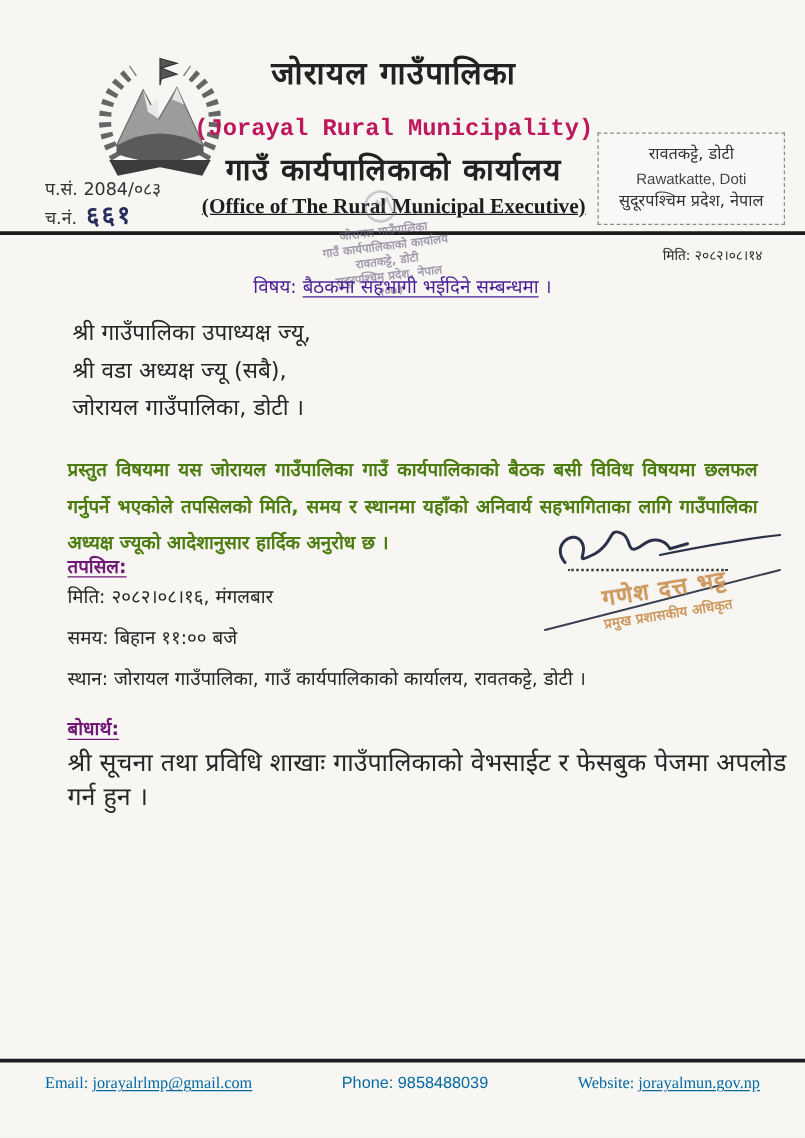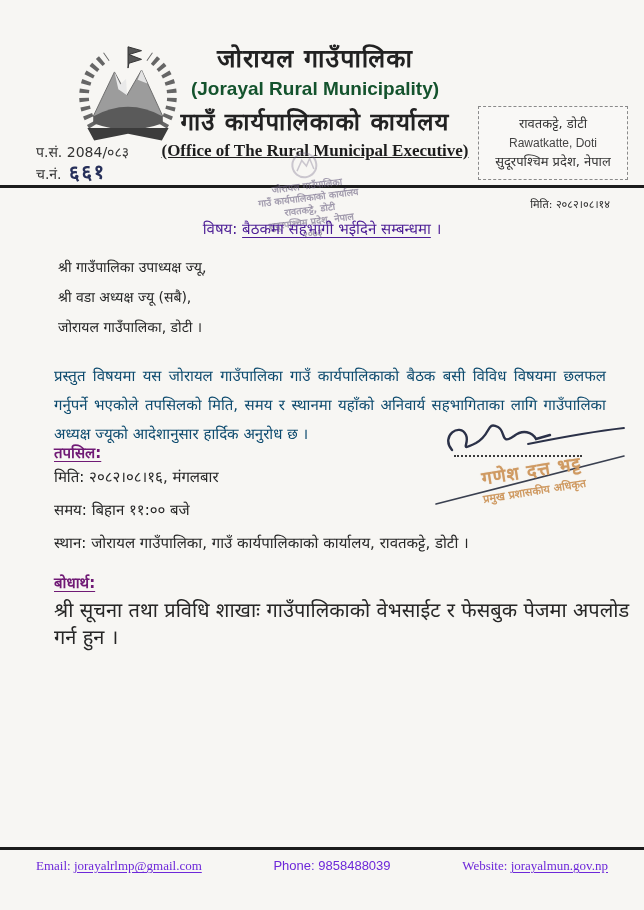--- a/index.html
+++ b/index.html
@@ -6,21 +6,21 @@
   html,body { width:644px; height:910px; }
   body { font-family:"DejaVu Sans", sans-serif; background:#e9e9e7; }
   .page {
     position:relative; width:644px; height:910px;
     background:#f7f6f3; overflow:hidden; color:#2b2b2b;
   }
   
   .emblem { position:absolute; left:70px; top:40px; width:116px; height:118px; }
   .title-block { position:absolute; left:140px; top:40px; width:350px; text-align:center; }
   .t-np1 { font-size:25px; font-weight:bold; color:#222; letter-spacing:1px; }
-  .t-en1 { font-family:Liberation Sans, sans-serif; font-size:19px; font-weight:bold; color:#14532d; margin-top:4px; }
+  .t-en1 { font-family:Liberation Mono, monospace; font-size:19px; font-weight:bold; color:#be185d; margin-top:18px; }
   .t-np2 { font-size:24px; font-weight:bold; color:#222; margin-top:4px; letter-spacing:1px; }
   .t-en2 { font-family:"Liberation Serif", serif; font-size:17px; font-weight:bold; color:#1d1d1d; margin-top:4px;text-decoration:underline; }
   .addr-box {
     position:absolute; right:16px; top:106px; width:150px;
     border:1px dashed #8a8a8a; padding:7px 4px; text-align:center; background:rgba(255,255,255,.25);
   }
   .addr-box .np { font-size:13px; color:#333; line-height:20px; }
   .addr-box .en { font-size:12px; color:#444; line-height:18px; font-family:"Liberation Sans", sans-serif; }
   .ref-block { position:absolute; left:36px; top:142px; font-size:14px; color:#333; }
   .ref-line { line-height:20px; }
@@ -30,25 +30,25 @@
   .round-stamp {
     position:absolute; left:228px; top:150px; width:160px; text-align:center;
     transform:rotate(-7deg); color:rgba(112,102,132,.62); pointer-events:none;
   }
   .round-stamp .s-emblem { width:34px; height:30px; margin:0 auto; opacity:.55; }
   .round-stamp div.sl { font-size:9.5px; line-height:12px; font-weight:bold; }
   
   .date-line { position:absolute; right:34px; top:196px; font-size:11px; color:#2a2a2a;text-align:center; }
   .subject-line { position:absolute; left:0; right:0; top:218px; text-align:center; font-size:15px; color:#4c1d95; }
   .subject-line .u { text-decoration:underline; text-underline-offset:3px; }
-  .recipients { position:absolute; left:58px; top:252px; font-size:14px; color:#262626; }
+  .recipients { position:absolute; left:58px; top:252px; font-size:18px; color:#262626; }
   .recipients div { line-height:30px; }
   .body-par {
     position:absolute; left:54px; top:362px; width:552px;
-    font-size:15px; line-height:29px; text-align:justify; color:#0c4a6e;
+    font-size:15px; line-height:29px; text-align:justify; color:#4d7c0f;font-weight:bold;
   }
   .tapasil-head, .bodh-head {
     position:absolute; left:54px; font-size:15px; font-weight:bold; color:#701a75;
     text-decoration:underline; text-underline-offset:3px;
   }
   .tapasil-head { top:442px; }
   .tapasil-rows { position:absolute; left:54px; top:464px; font-size:15px; color:#262626; }
   .tapasil-rows div { line-height:26px; margin-bottom:7px; }
   .bodh-head { top:572px; }
   .bodh-line { position:absolute; left:54px; top:596px; font-size:20px; color:#262626; }
@@ -57,21 +57,21 @@
   .sig-svg { position:absolute; left:0; top:0; }
   .sig-dots { position:absolute; left:26px; top:47px; width:128px; border-bottom:2px dotted #3a3a3a; }
   .name-stamp {
     position:absolute; left:12px; top:50px; width:185px; text-align:center;
     transform:rotate(-9deg); color:#cf9a62; pointer-events:none;
   }
   .name-stamp .nm { font-size:18px; font-weight:bold; letter-spacing:1px; text-shadow:0 0 1px rgba(207,154,98,.5); }
   .name-stamp .ttl { font-size:11px; font-weight:bold; margin-top:1px; }
   
   .foot-rule { position:absolute; left:0; right:0; top:847px; height:3px; background:#1c1c1c; }
-  .footer { position:absolute; left:0; right:0; top:858px; display:flex; justify-content:space-between; padding:0 36px; font-size:13px; color:#6d28d9; }
+  .footer { position:absolute; left:0; right:0; top:858px; display:flex; justify-content:space-between; padding:0 36px; font-size:13px; color:#0369a1; }
   .f-serif { font-family:"Liberation Serif", serif; }
   .f-sans { font-family:"Liberation Sans", sans-serif; }
   .f-link { text-decoration:underline; text-underline-offset:2px; }
 </style>
 </head>
 <body>
 
 <div class="page">
 
   <div class="emblem">

